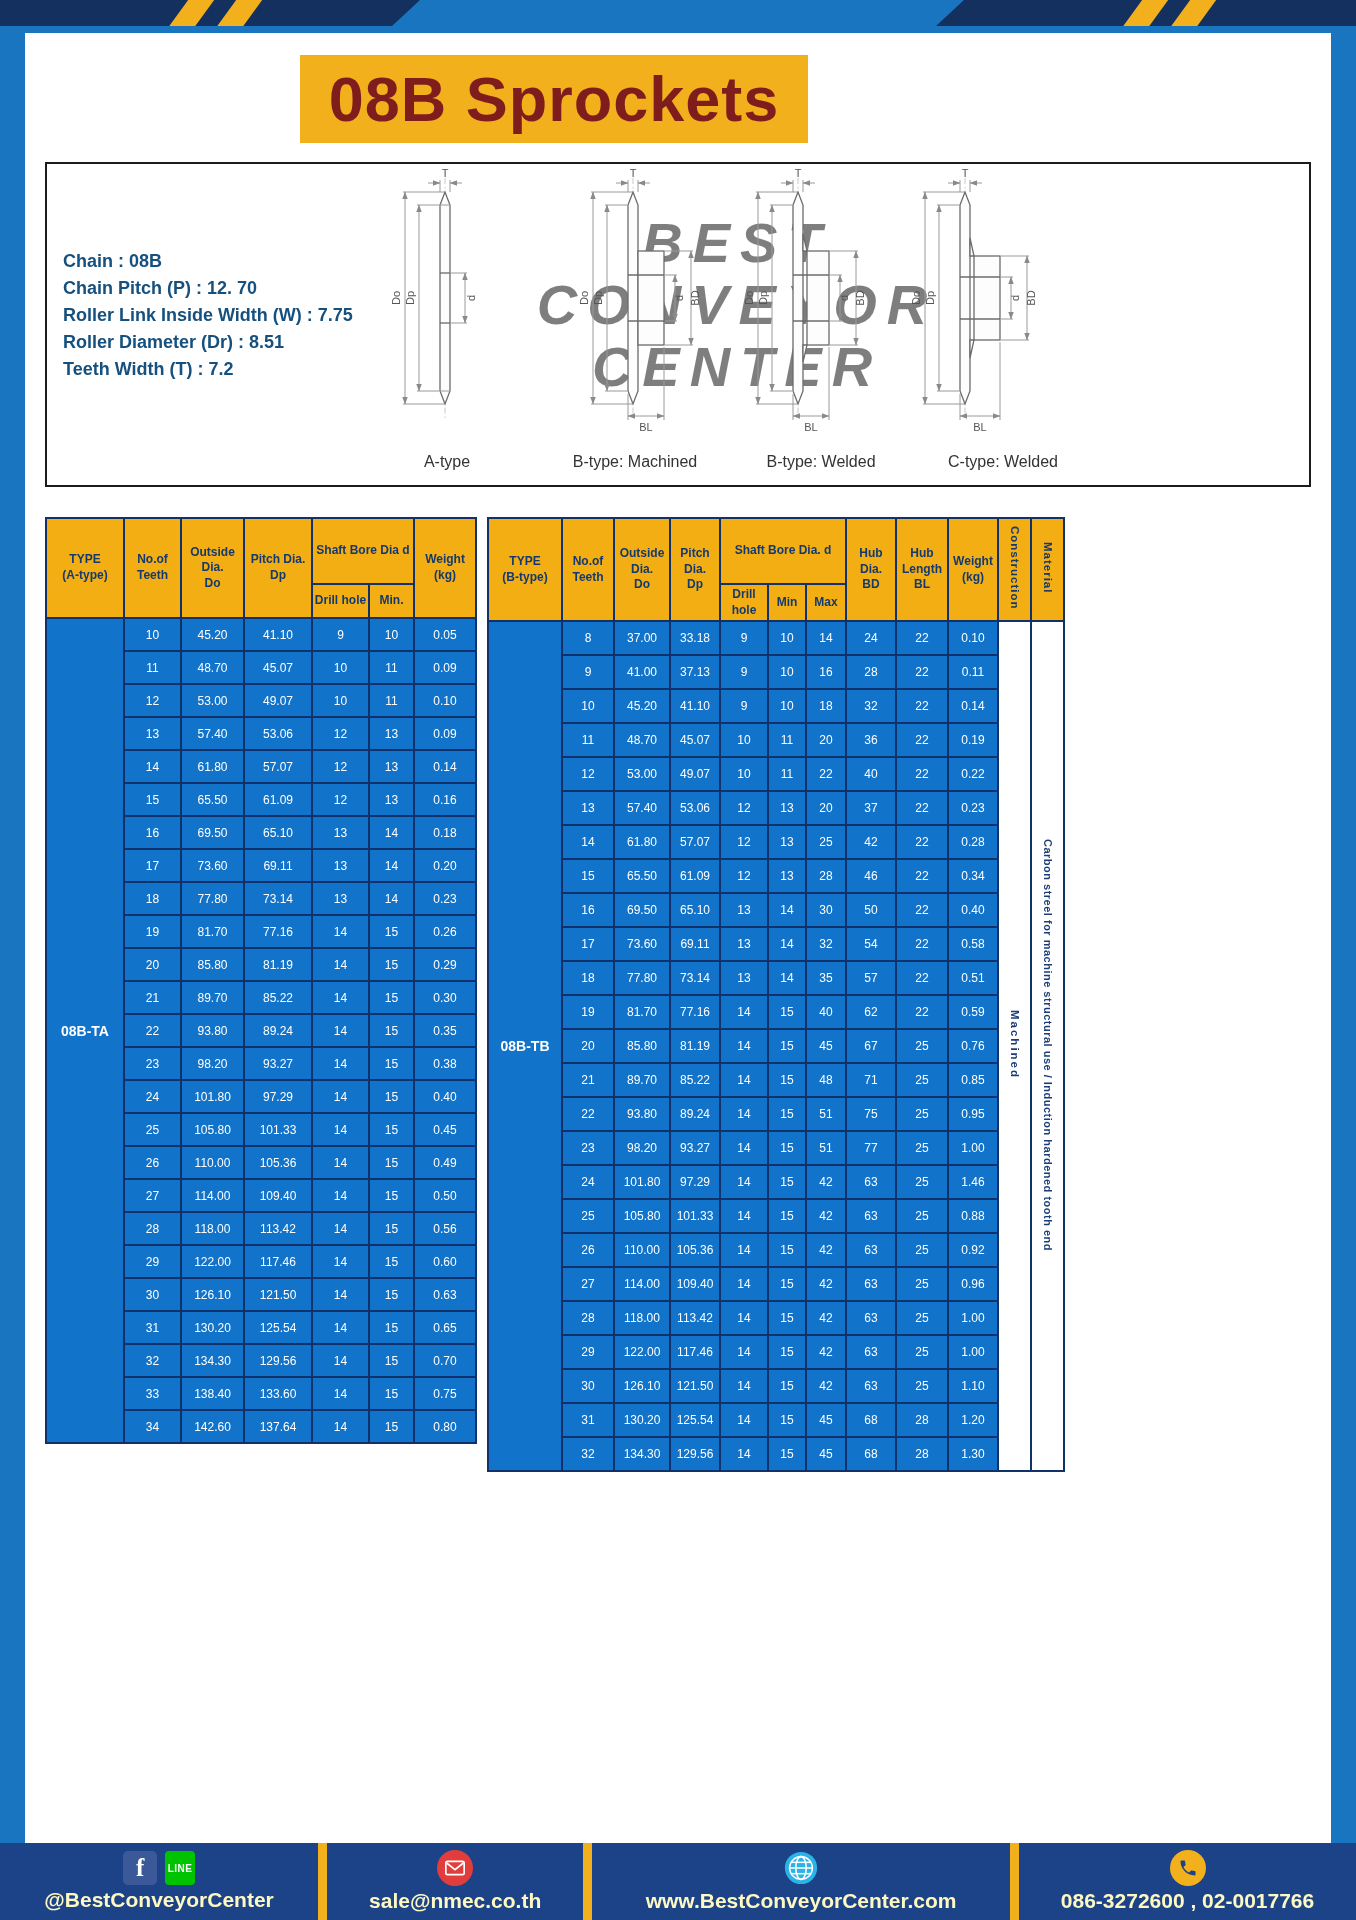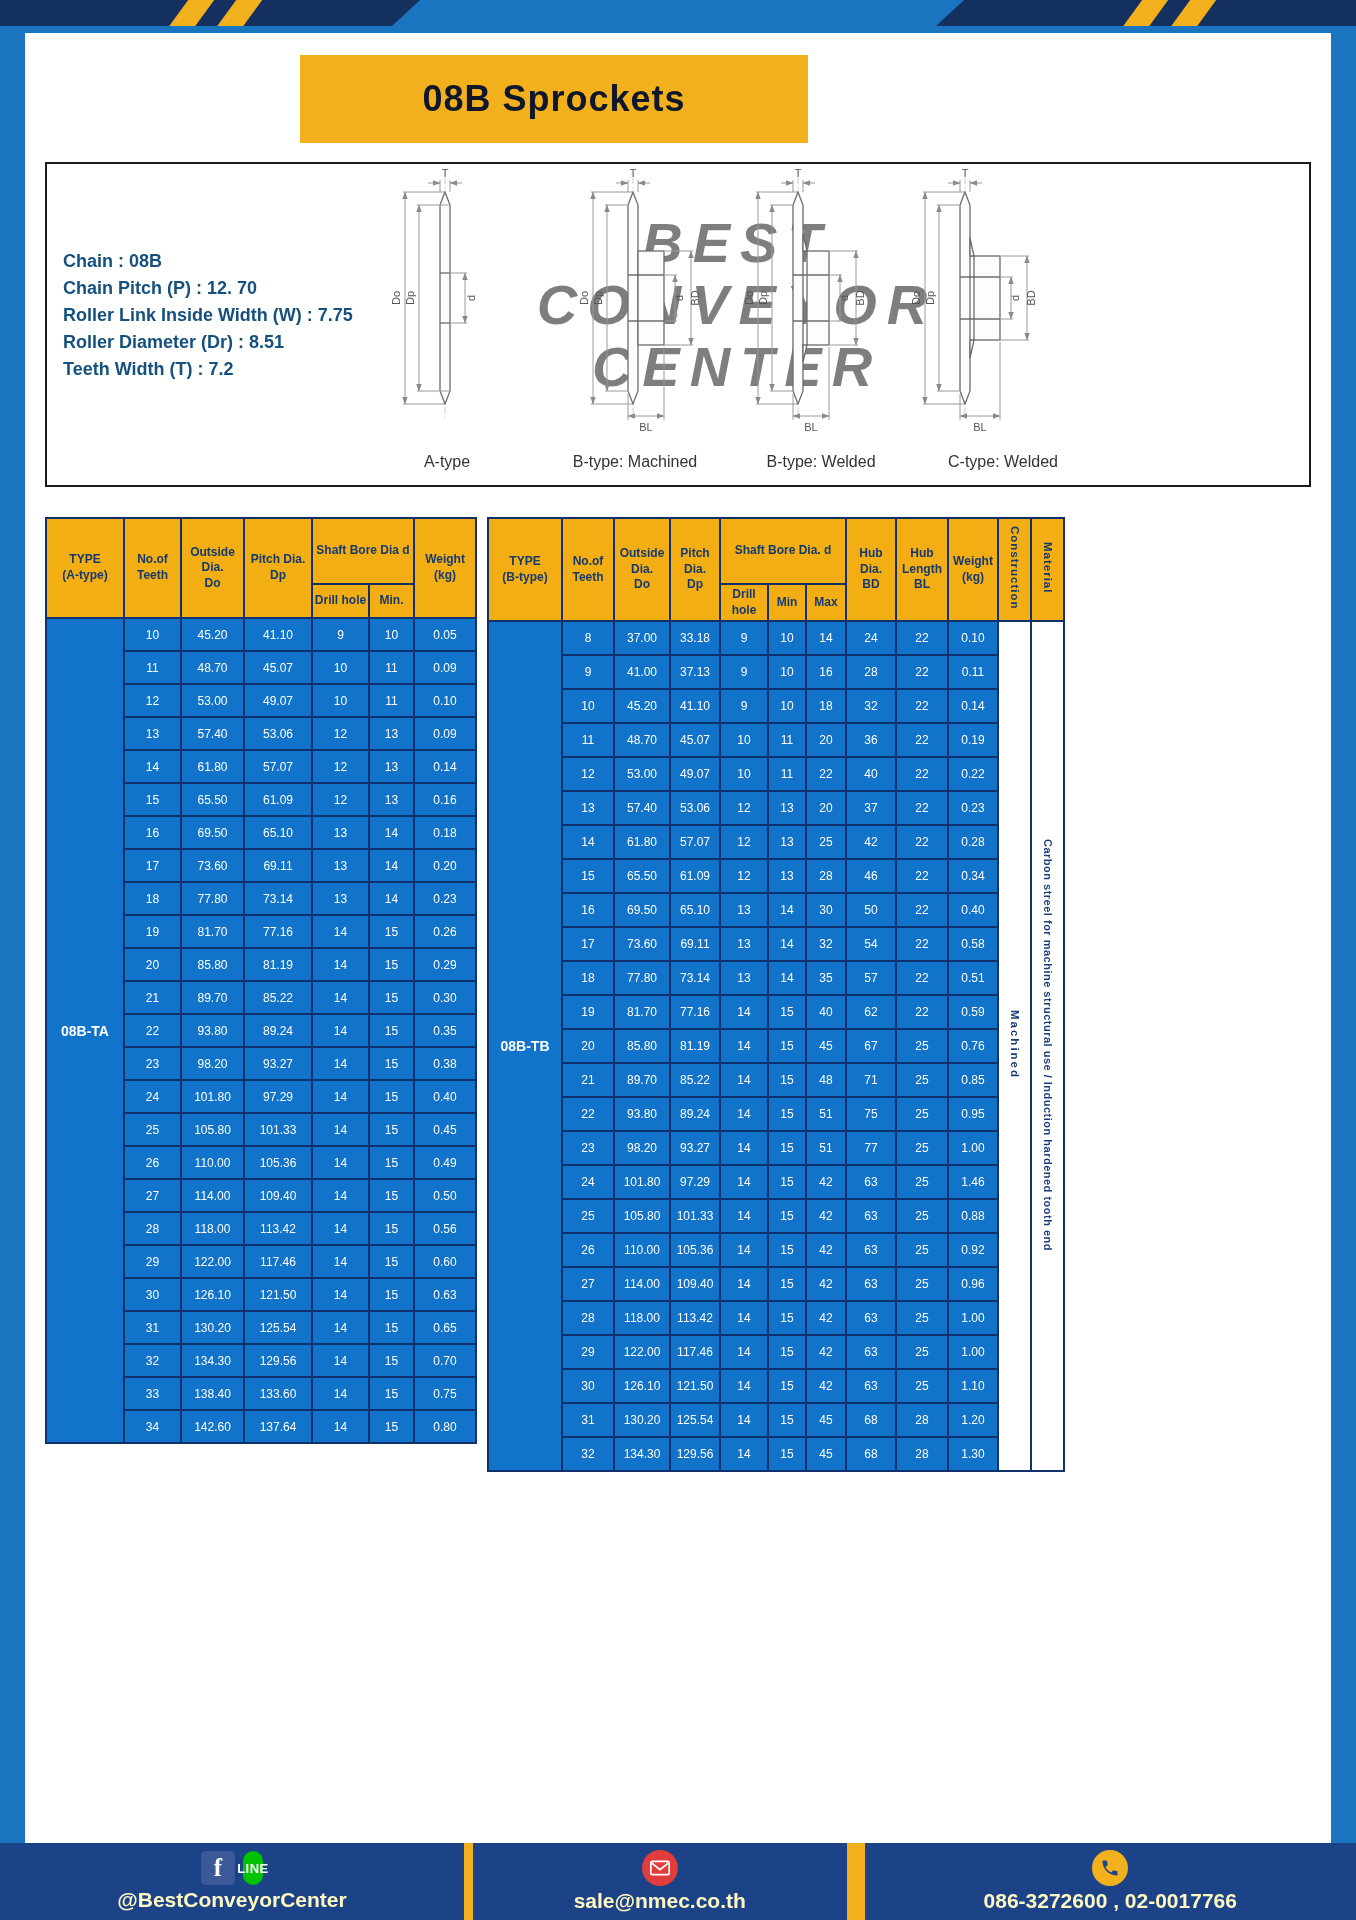--- a/index.html
+++ b/index.html
@@ -11,21 +11,21 @@
   .deco{position:absolute;top:0;height:26px;background:#14305f;overflow:hidden}
   .deco-left{left:0;width:420px;clip-path:polygon(0 0,100% 0,calc(100% - 28px) 100%,0 100%)}
   .deco-right{right:0;width:420px;clip-path:polygon(28px 0,100% 0,100% 100%,0 100%)}
   .stripe{position:absolute;top:-4px;width:26px;height:36px;background:#f3b01d;transform:skewX(-36deg)}
   .deco-left .s1{left:178px}.deco-left .s2{left:226px}
   .deco-right .s1{left:196px}.deco-right .s2{left:244px}
 
   .panel{position:absolute;left:25px;top:33px;width:1306px;height:1810px;background:#fff}
 
   .title-banner{position:absolute;left:275px;top:22px;width:508px;height:88px;background:#f3b01d;display:flex;align-items:center;justify-content:center}
-  .title-banner h1{font-size:36px;color:#0f172a;font-weight:bold;letter-spacing:1px}
+  .title-banner h1{font-size:63px;color:#7f1d1d;font-weight:bold;letter-spacing:1px}
 
   .diagram-box{position:absolute;left:20px;top:129px;width:1266px;height:325px;background:#fff;border:2px solid #1c1c1c}
   .specs{position:absolute;left:16px;top:84px;font-size:18px;font-weight:bold;color:#15507e;line-height:27px;white-space:nowrap}
   .watermark{position:absolute;left:420px;top:48px;width:540px;text-align:center;color:#000000;opacity:.5;font-size:56px;font-weight:bold;font-style:italic;letter-spacing:10px;line-height:62px;pointer-events:none}
   .drawings{position:absolute;left:310px;top:2px;width:950px;height:280px}
   .caption{position:absolute;top:289px;width:200px;transform:translateX(-50%);text-align:center;font-size:16px;color:#333}
 
   
   table.spec-table{position:absolute;border-collapse:collapse;table-layout:fixed}
   .table-a{left:20px;top:484px;width:430px}
@@ -44,21 +44,21 @@
   td.vcell.material span{font-size:11px;letter-spacing:.5px}
 
   
   .footer{position:absolute;left:0;top:1843px;width:1356px;height:77px;background:#1c4287;display:flex;align-items:stretch}
   .fsec{display:flex;flex-direction:column;align-items:center;justify-content:center;gap:3px}
   .fsec.s1{flex:1.18}.fsec.s2{flex:.95}.fsec.s3{flex:1.55}.fsec.s4{flex:1.25}
   .fdiv{width:9px;background:#f3b01d}
   .ftext{color:#fef9c3;font-size:21px;font-weight:bold;white-space:nowrap}
   .ficons{display:flex;gap:8px;align-items:center}
   .fb{width:34px;height:34px;background:#3b5998;color:#fff;border-radius:5px;display:flex;align-items:center;justify-content:center;font-size:25px;font-weight:bold;font-family:"Liberation Serif",serif}
-  .lineic{width:20px;height:34px;background:#00c300;color:#fff;border-radius:16px;display:flex;align-items:center;justify-content:center;font-size:13px;font-weight:bold;letter-spacing:.5px}
+  .lineic{width:30px;height:34px;background:#00c300;color:#fff;border-radius:4px;display:flex;align-items:center;justify-content:center;font-size:10px;font-weight:bold;letter-spacing:.5px}
   .circle{width:36px;height:36px;border-radius:50%;display:flex;align-items:center;justify-content:center}
   .circle.email{background:#e23d3d}
   .circle.phone{background:#f3b01d}
 </style>
 </head>
 <body>
 
 <div class="page">
 
   <div class="deco deco-left">
@@ -816,20 +816,33 @@
     <div class="fsec s2">
       <span class="circle email">
         <svg width="20" height="16" viewBox="0 0 24 18">
             <rect x="1" y="1" width="22" height="16" rx="2" fill="none" stroke="#fff" stroke-width="2"></rect>
             <path d="M2,3 L12,11 L22,3" fill="none" stroke="#fff" stroke-width="2"></path>
           </svg>
       </span>
       <div class="ftext">sale@nmec.co.th</div>
     </div>
     <div class="fdiv"></div>
+    <div class="fsec s3">
+      <span class="circle">
+        <svg width="38" height="38" viewBox="0 0 38 38">
+          <circle cx="19" cy="19" r="17" fill="#2bb3e8"></circle>
+          <circle cx="19" cy="19" r="12" fill="none" stroke="#fff" stroke-width="1.6"></circle>
+          <ellipse cx="19" cy="19" rx="5.5" ry="12" fill="none" stroke="#fff" stroke-width="1.6"></ellipse>
+          <line x1="7" y1="19" x2="31" y2="19" stroke="#fff" stroke-width="1.6"></line>
+          <line x1="9" y1="13" x2="29" y2="13" stroke="#fff" stroke-width="1.6"></line>
+          <line x1="9" y1="25" x2="29" y2="25" stroke="#fff" stroke-width="1.6"></line>
+        </svg>
+      </span>
+      <div class="ftext">www.BestConveyorCenter.com</div>
+    </div>
     <div class="fdiv"></div>
     <div class="fsec s4">
       <span class="circle phone">
         <svg width="20" height="20" viewBox="0 0 24 24">
             <path fill="#1c4287" d="M6.6 10.8c1.4 2.8 3.8 5.1 6.6 6.6l2.2-2.2c.3-.3.7-.4 1-.2 1.1.4 2.3.6 3.6.6.6 0 1 .4 1 1V20c0 .6-.4 1-1 1C10.8 21 3 13.2 3 4c0-.6.4-1 1-1h3.5c.6 0 1 .4 1 1 0 1.2.2 2.4.6 3.6.1.3 0 .7-.2 1l-2.3 2.2z"></path>
           </svg>
       </span>
       <div class="ftext">086-3272600 , 02-0017766</div>
     </div>
   </div>

